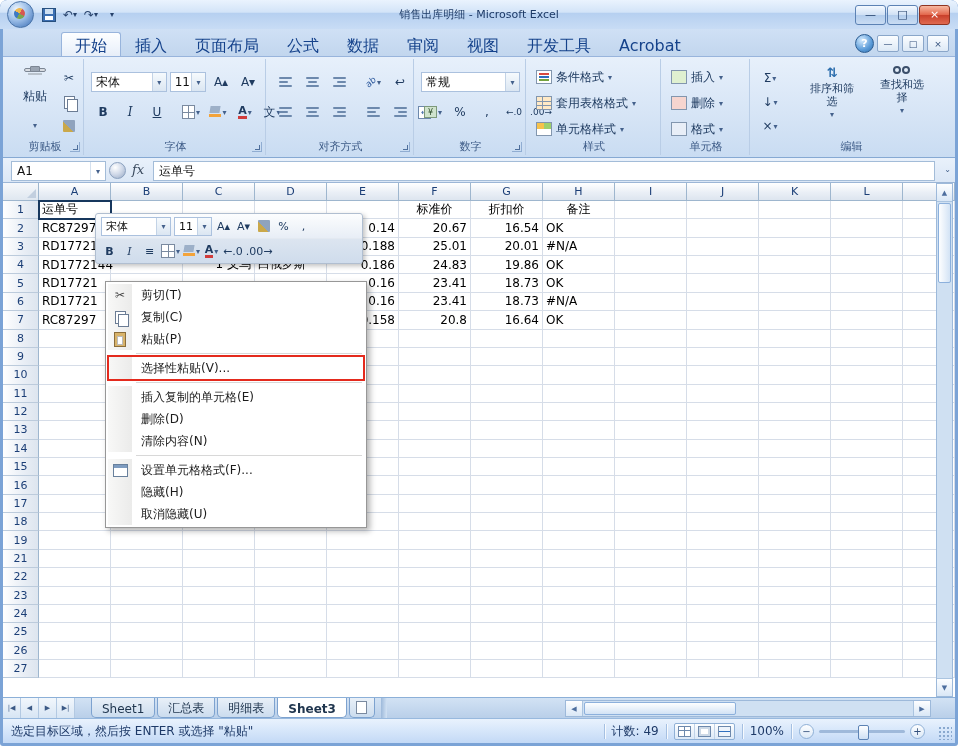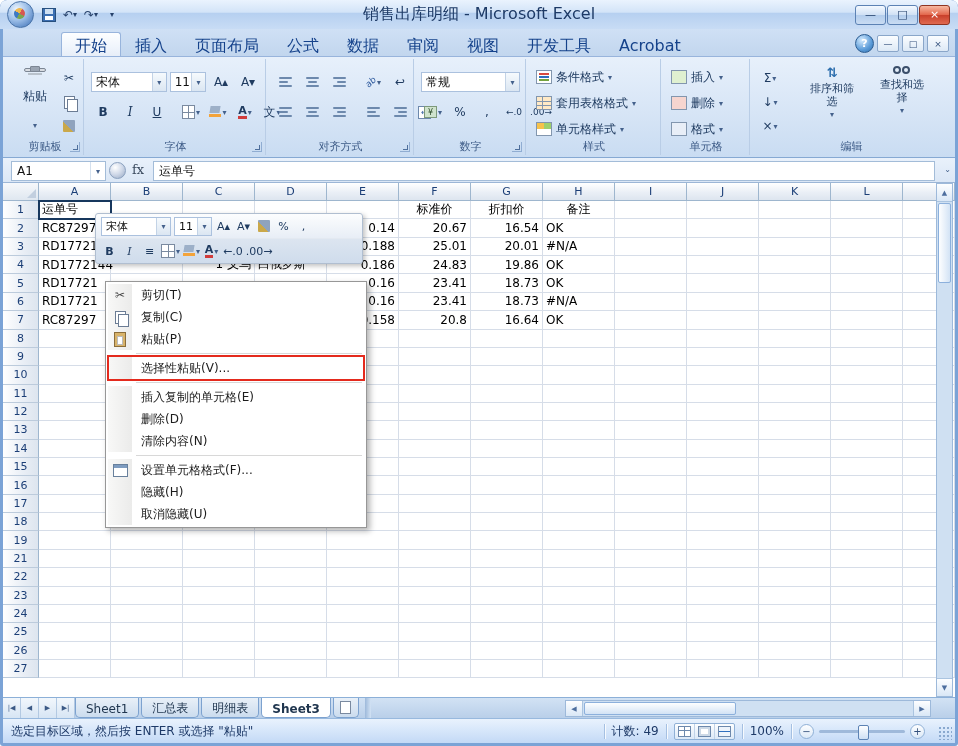--- a/index.html
+++ b/index.html
@@ -12,21 +12,21 @@
     background:radial-gradient(circle at 35% 30%,#eef6ff,#9dbfe8 45%,#5f8cc8 78%,#3f6ba3);border:1px solid #4a74a8;}
   .orb::after{content:"";position:absolute;left:6px;top:6px;width:11px;height:11px;border-radius:50%;
     background:conic-gradient(#d94a3f 0 25%,#74a33e 0 50%,#2f6fbe 0 75%,#f0b23e 0);transform:rotate(30deg);opacity:.9;}
   .qat{display:flex;align-items:center;gap:3px;margin-left:2px;}
   .qbtn{min-width:18px;height:18px;display:inline-flex;align-items:center;justify-content:center;
     font-size:12px;color:#27426b;border-radius:3px;}
   .ic-save{width:12px;height:12px;background:#3c6fb2;border:1px solid #28507f;position:relative;display:inline-block;}
   .ic-save::before{content:"";position:absolute;left:2px;top:0;width:8px;height:5px;background:#cfe0f2;}
   .ic-save::after{content:"";position:absolute;left:2px;bottom:1px;width:8px;height:4px;background:#fff;}
   .qdd{font-size:8px;color:#27426b;}
-  .title{position:absolute;left:0;right:0;text-align:center;font-size:16px;color:#1d3a66;pointer-events:none;}
+  .title{position:absolute;left:0;right:0;text-align:center;font-size:11px;color:#1d3a66;pointer-events:none;}
   .winbtns{margin-left:auto;display:flex;gap:1px;margin-right:8px;z-index:2;}
   .wbtn{width:29px;height:18px;border:1px solid #5c82b4;border-radius:3px;display:flex;align-items:center;justify-content:center;
     font-size:11px;color:#1d3a66;background:linear-gradient(#f4f9ff,#cfe0f4 50%,#b3cdec 52%,#c9dcf3);}
   .wbtn.close{background:linear-gradient(#f7b9a2,#e2654a 50%,#c9402b 52%,#e06a50);color:#fff;border-color:#8e3422;}
 
   
   .tabrow{position:absolute;left:3px;top:29px;width:952px;height:27px;background:linear-gradient(#cfe0f5,#c2d6ee);display:flex;align-items:flex-end;}
   .rtabs{display:flex;margin-left:58px;height:24px;}
   .rtab{padding:3px 13px 4px;font-size:16px;color:#15428b;border:1px solid transparent;border-bottom:none;white-space:nowrap;}
   .rtab.active{background:linear-gradient(#fdfeff,#f0f5fc 60%,#e7eef8);border-color:#98b4dc;border-radius:3px 3px 0 0;color:#15428b;position:relative;z-index:3;}
@@ -114,21 +114,21 @@
   .binoc{width:18px;height:11px;position:relative;display:inline-block;}
   .binoc::before,.binoc::after{content:"";position:absolute;top:1px;width:8px;height:8px;border:2px solid #3b4f6b;border-radius:50%;box-sizing:border-box;}
   .binoc::before{left:0;} .binoc::after{left:9px;}
 
   
   .formulabar{position:absolute;left:3px;top:158px;width:952px;height:25px;background:linear-gradient(#e9f1fb,#dbe7f6);border-bottom:1px solid #9cb6d6;box-sizing:border-box;}
   .namebox{position:absolute;left:8px;top:3px;width:88px;height:18px;background:#fff;border:1px solid #a3bcd8;display:flex;align-items:center;font-size:12px;padding-left:5px;color:#111;}
   .namebox .arr{margin-left:auto;width:14px;height:100%;display:flex;align-items:center;justify-content:center;font-size:8px;color:#44618c;border-left:1px solid #d4e0ee;}
   .fb-circle{position:absolute;left:106px;top:4px;width:15px;height:15px;border-radius:50%;
     background:radial-gradient(circle at 35% 30%,#fff,#cfd8e8 50%,#96a8c4);border:1px solid #8ba1bf;}
-  .fx{position:absolute;left:129px;top:4px;font-family:"DejaVu Serif",serif;font-size:13px;color:#3a4a5e;}
+  .fx{position:absolute;left:129px;top:4px;font-family:"DejaVu Serif",serif;font-style:italic;font-size:13px;color:#3a4a5e;}
   .fb-field{position:absolute;left:150px;right:20px;top:3px;height:18px;background:#fff;border:1px solid #a3bcd8;font-size:12px;display:flex;align-items:center;padding-left:5px;color:#111;}
   .fb-exp{position:absolute;right:4px;top:7px;font-size:8px;color:#44618c;}
 
   
   .gridarea{position:absolute;left:3px;top:183px;width:952px;height:514px;background:#fff;overflow:hidden;}
   .hdr-row{display:flex;height:18px;}
   .corner{width:36px;flex:none;border-right:1px solid #9eb6ce;border-bottom:1px solid #9eb6ce;
     background:linear-gradient(#f6f8fb,#dfe7f0);position:relative;box-sizing:border-box;}
   .corner::after{content:"";position:absolute;right:2px;bottom:2px;border-left:9px solid transparent;border-bottom:9px solid #c2cfdf;}
   .colhdr{width:72px;flex:none;display:flex;align-items:center;justify-content:center;font-size:11px;color:#1c3f77;
@@ -171,21 +171,21 @@
   .mi-paste-s{width:10px;height:13px;background:#d8b36a;border:1px solid #8a6d3b;position:relative;display:inline-block;}
   .mi-paste-s::after{content:"";position:absolute;left:2px;top:3px;right:2px;bottom:1px;background:#fff;border:1px solid #bbb;}
   .mi-fmt{width:13px;height:11px;border:1px solid #68809c;background:#fff;position:relative;display:inline-block;}
   .mi-fmt::before{content:"";position:absolute;left:0;right:0;top:0;height:3px;background:#7e9cc0;}
 
   
   .sheetbar{position:absolute;left:3px;top:697px;width:952px;height:21px;background:linear-gradient(#d2e2f4,#b9cfe9);
     border-top:1px solid #8cb0d8;display:flex;align-items:stretch;box-sizing:border-box;}
   .navb{width:17px;display:flex;align-items:center;justify-content:center;font-size:7px;color:#3c5a86;
     background:linear-gradient(#f2f7fc,#d7e5f4);border-right:1px solid #b3c9e2;}
-  .stabs{display:flex;align-items:stretch;margin-left:0;}
+  .stabs{display:flex;align-items:stretch;margin-left:16px;}
   .stab{padding:2px 10px 0;font-size:12px;color:#20364f;background:linear-gradient(#e9f0f8,#cbdcee);
     border:1px solid #7da2cf;border-top:none;border-radius:0 0 5px 5px;margin-right:2px;display:flex;align-items:center;}
   .stab.active{background:#fff;font-weight:bold;z-index:2;}
   .instab{width:24px;display:flex;align-items:center;justify-content:center;background:linear-gradient(#e9f0f8,#cbdcee);
     border:1px solid #7da2cf;border-top:none;border-radius:0 0 5px 5px;}
   .ic-sheet{width:9px;height:11px;background:#fff;border:1px solid #7a8aa0;display:inline-block;}
   .hsplit{width:6px;margin-left:6px;background:linear-gradient(90deg,#9db9da,#d2e2f4);}
   .hscroll{position:absolute;left:562px;right:24px;top:2px;height:17px;display:flex;border:1px solid #9db9da;background:#cfe0f2;box-sizing:border-box;}
   .harrow{width:16px;display:flex;align-items:center;justify-content:center;font-size:7px;color:#4d6e9e;background:linear-gradient(#fdfeff,#d9e7f6);}
   .harrow.left{border-right:1px solid #aac4e0;} .harrow.right{margin-left:auto;border-left:1px solid #aac4e0;}

